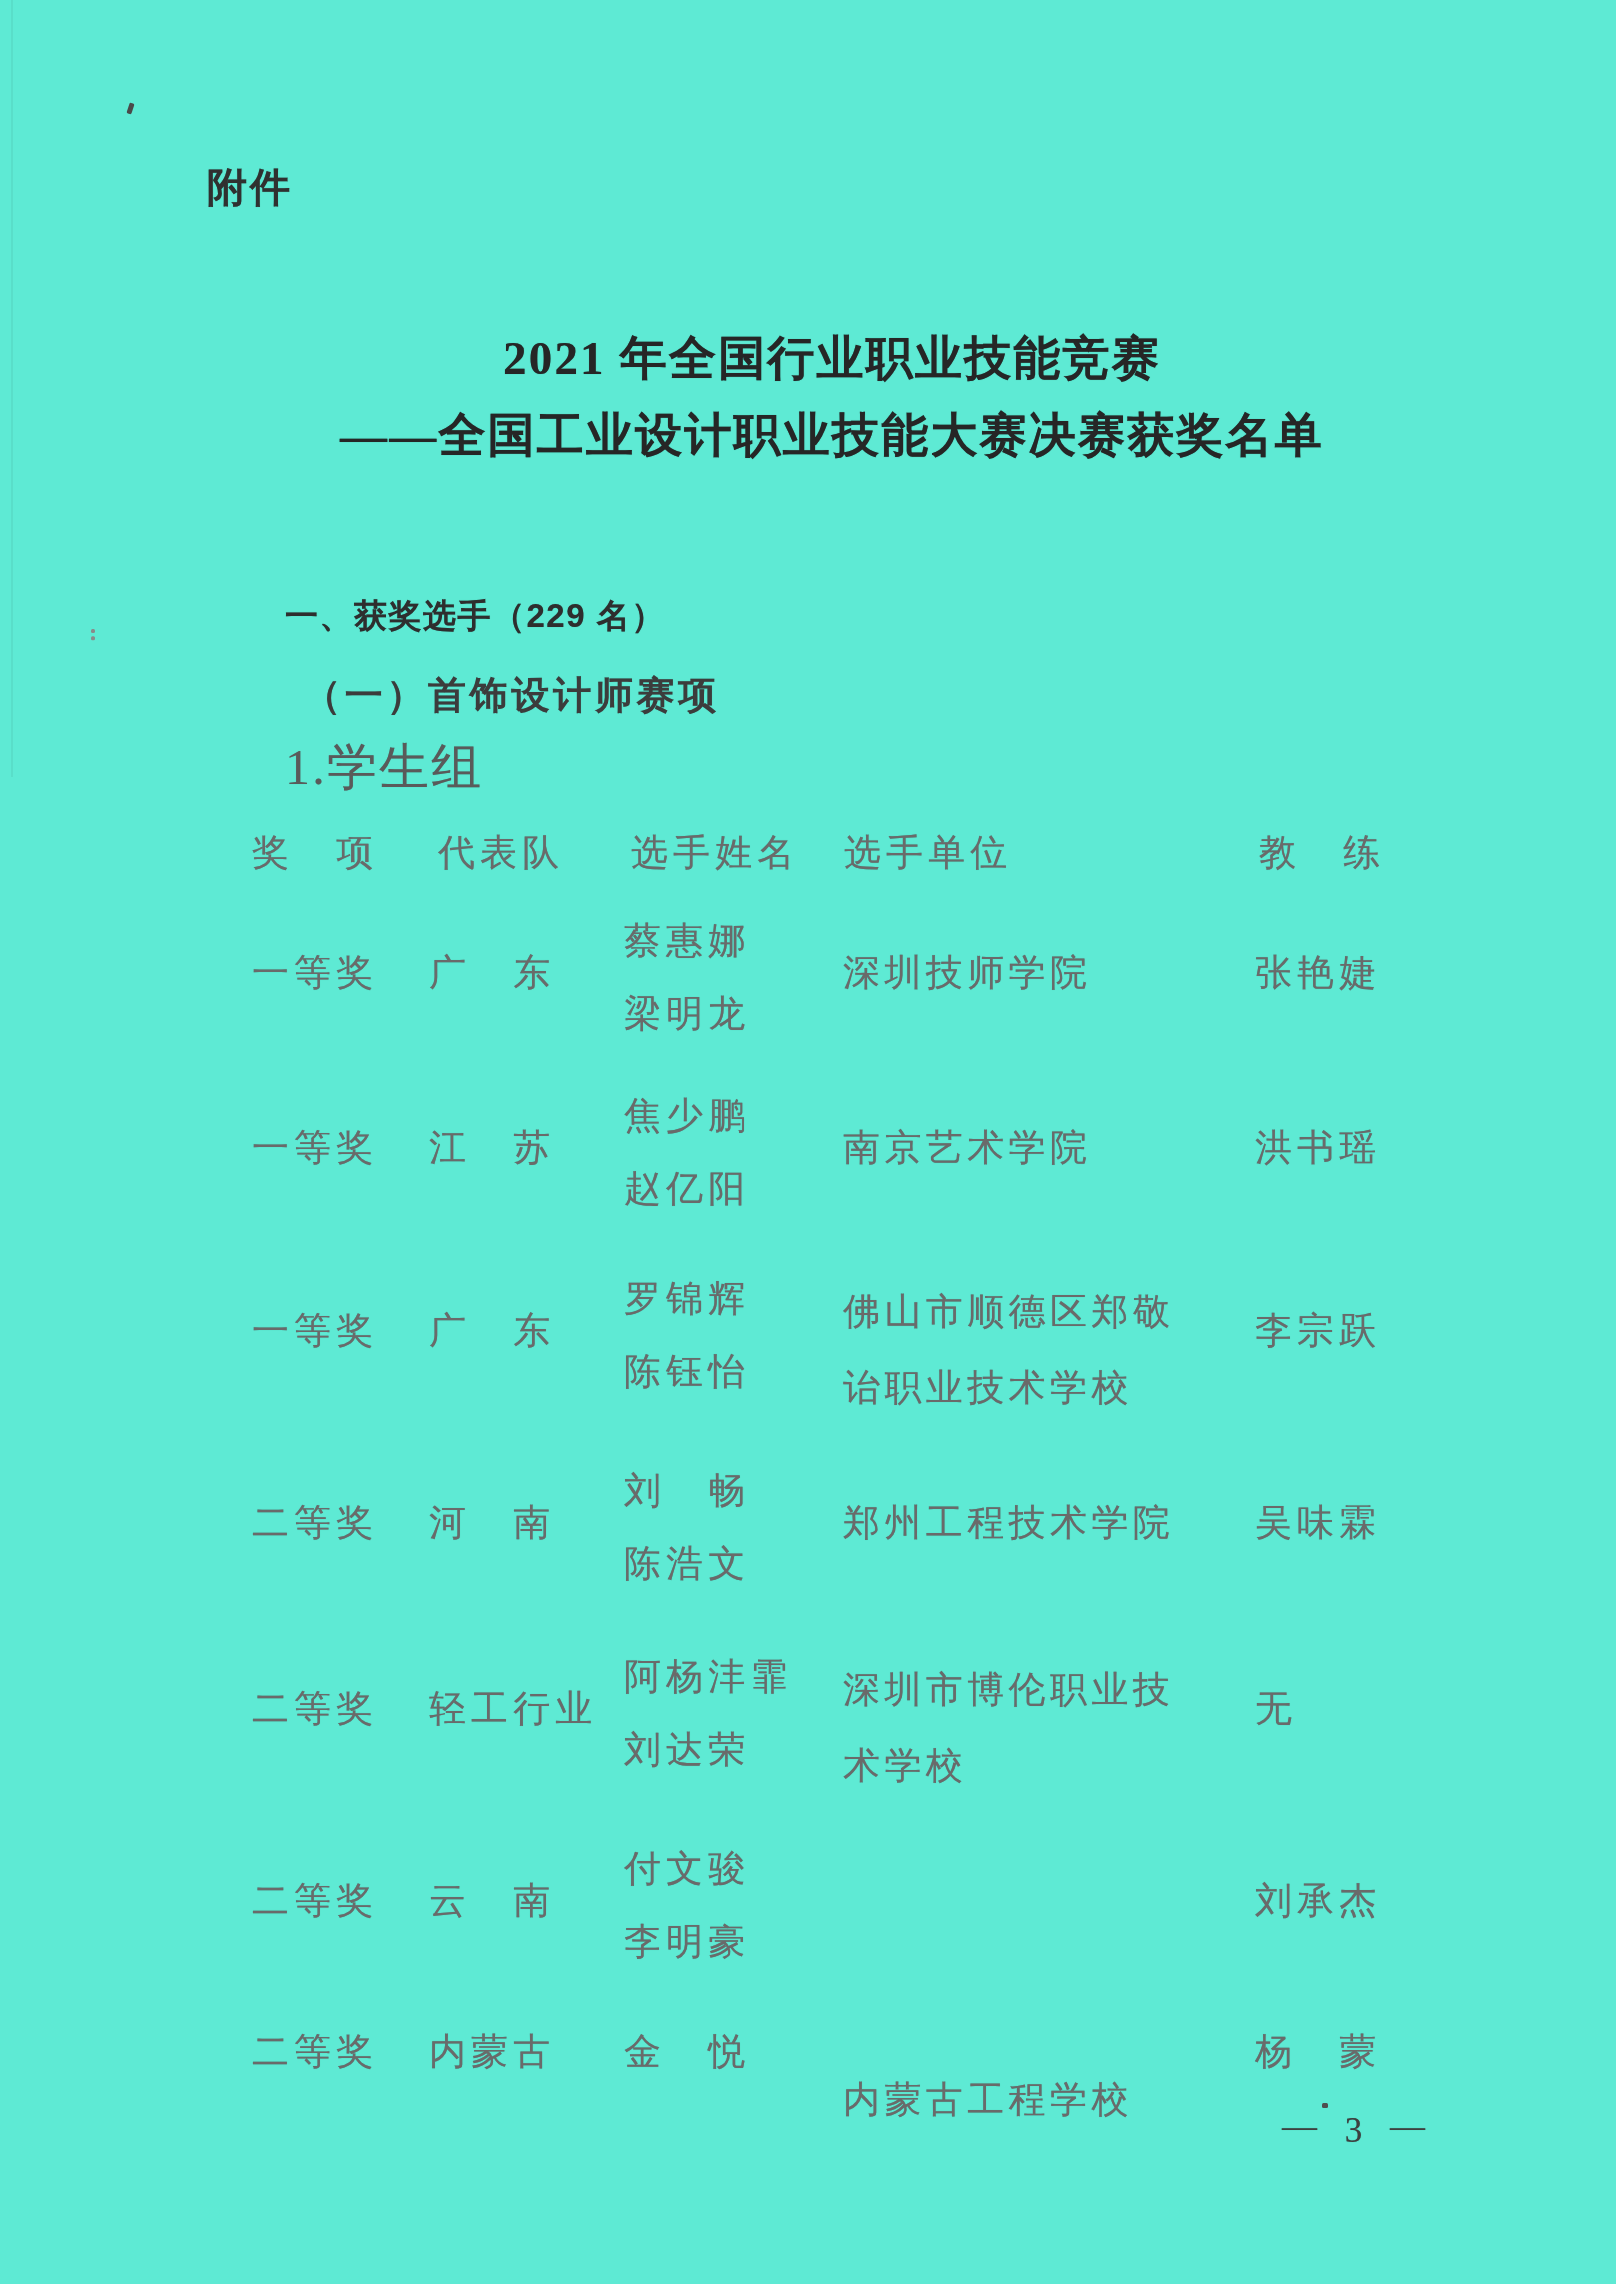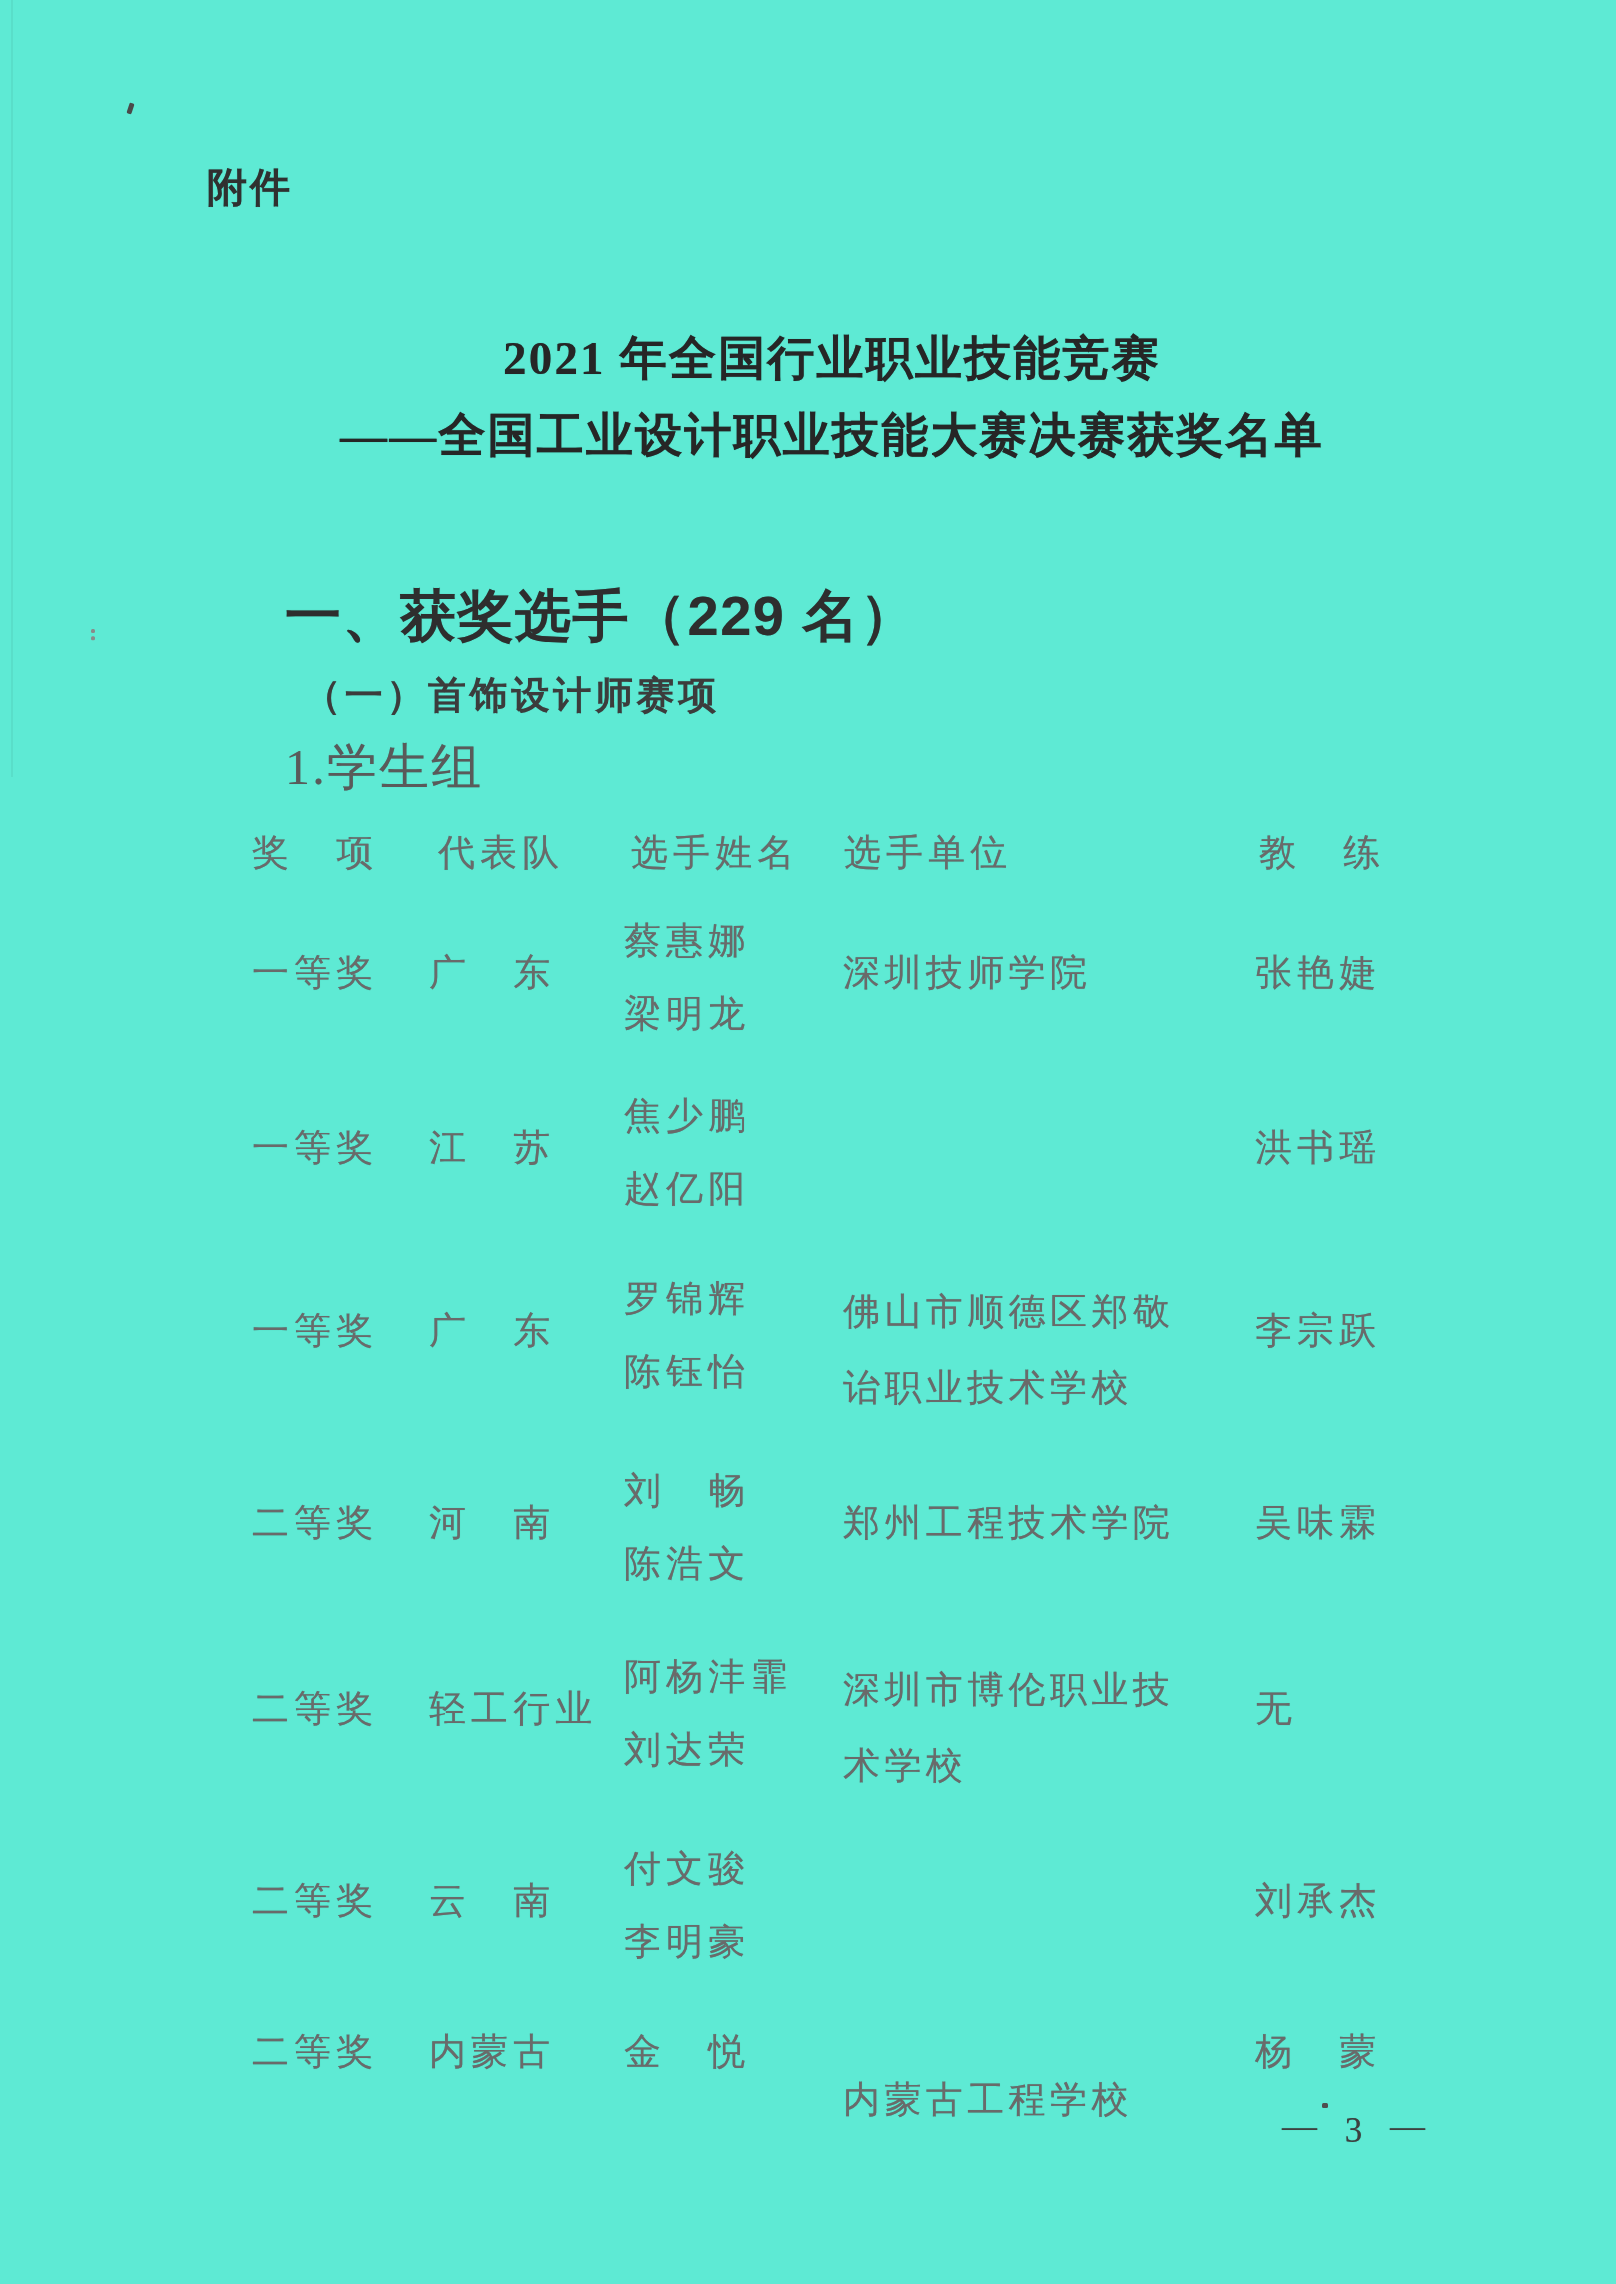--- a/index.html
+++ b/index.html
@@ -30,21 +30,21 @@
     font-size:47px;font-weight:700;color:#262626;
     letter-spacing:2.2px;line-height:54px;
     text-shadow:0 0 0.7px rgba(0,0,0,0.5);
     margin-left:24px;
   }
   .title-line1{top:331px;}
   .title-line2{top:408px;}
   
   .h1{
     position:absolute;left:285px;top:592px;
-    font-size:56px;font-weight:700;color:#2e2e2e;
+    font-size:33px;font-weight:700;color:#2e2e2e;
     letter-spacing:1.5px;line-height:47px;
     font-family:"Liberation Sans","DejaVu Sans",sans-serif;
     text-shadow:0 0 0.7px rgba(0,0,0,0.4);
     text-align:right;
   }
   .h2{
     position:absolute;left:303px;top:673px;
     font-size:38px;font-weight:700;color:#3c3c3c;
     letter-spacing:3.7px;line-height:44px;
     text-shadow:0 0 0.7px rgba(0,0,0,0.3);
@@ -137,20 +137,21 @@
       <div class="cell col-name member-2">梁明龙</div>
       <div class="cell col-unit">深圳技师学院</div>
       <div class="cell col-coach">张艳婕</div>
     </div>
 
     <div class="trow row-1">
       <div class="cell col-award">一等奖</div>
       <div class="cell col-delegation">江　苏</div>
       <div class="cell col-name member-1">焦少鹏</div>
       <div class="cell col-name member-2">赵亿阳</div>
+      <div class="cell col-unit">南京艺术学院</div>
       <div class="cell col-coach">洪书瑶</div>
     </div>
 
     <div class="trow row-2 unit-two">
       <div class="cell col-award">一等奖</div>
       <div class="cell col-delegation">广　东</div>
       <div class="cell col-name member-1">罗锦辉</div>
       <div class="cell col-name member-2">陈钰怡</div>
       <div class="cell col-unit">佛山市顺德区郑敬诒职业技术学校</div>
       <div class="cell col-coach">李宗跃</div>

